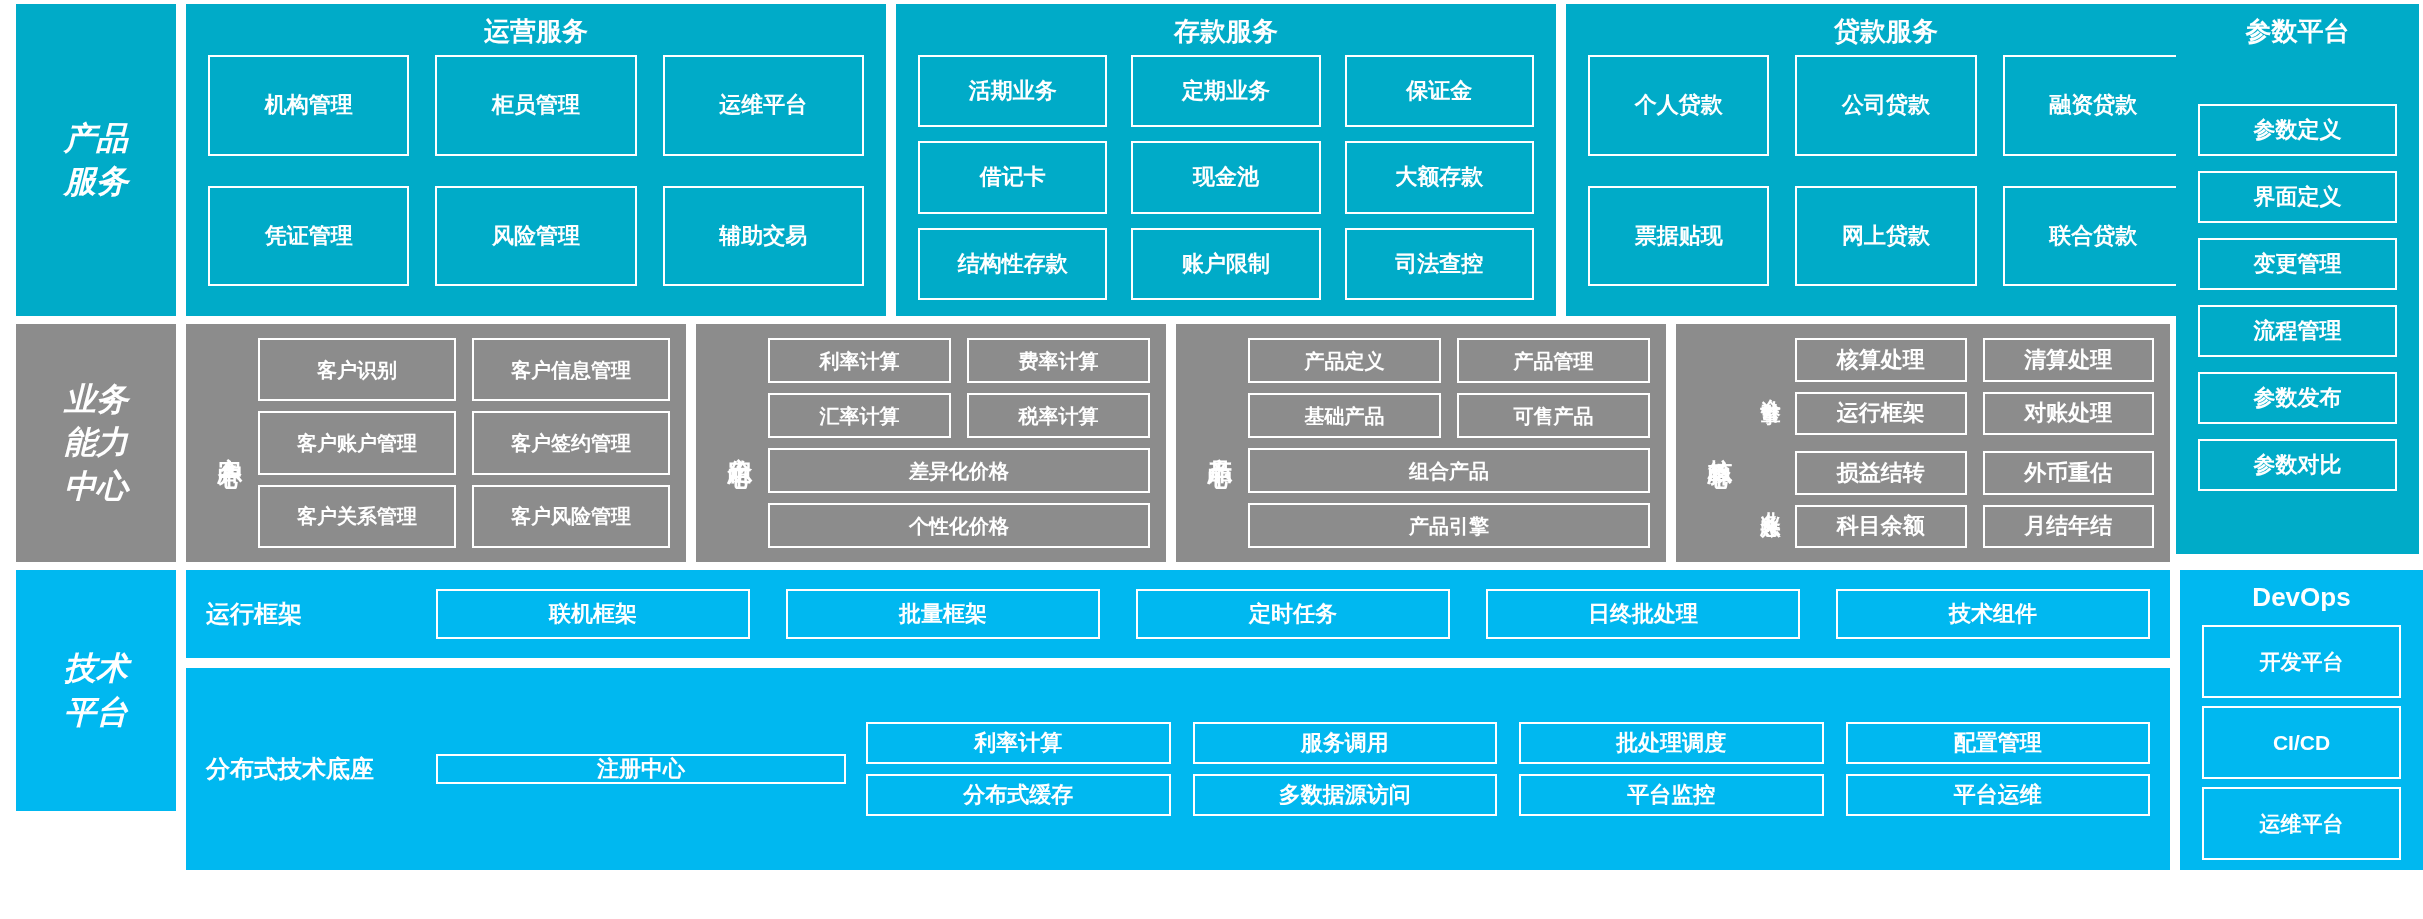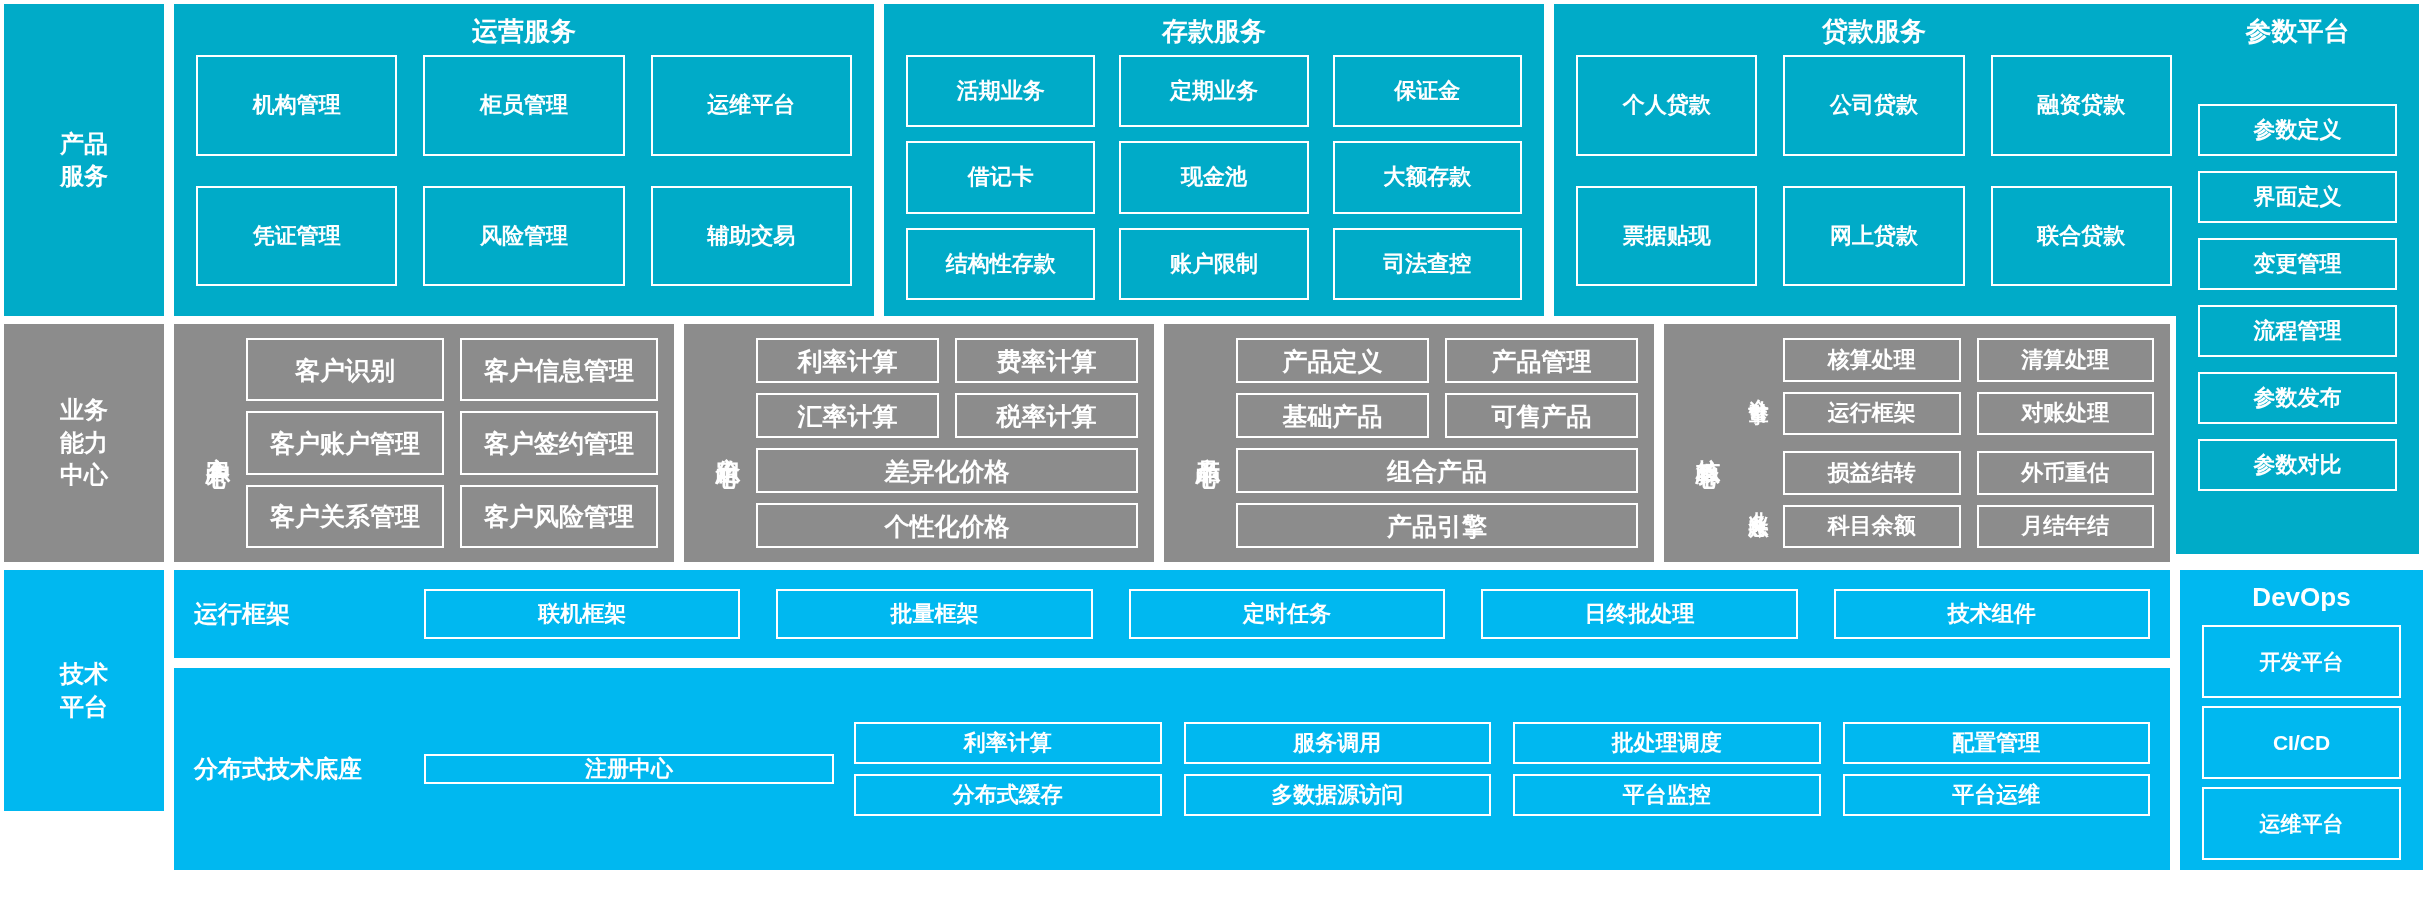--- a/index.html
+++ b/index.html
@@ -20,23 +20,24 @@
   
   .teal  { background: #00abc8; }
   .teal2 { background: #00b8f0; }
   .grey  { background: #8c8c8c; }
 
   .band { display: flex; gap: 10px; width: 100%; }
 
   .side-label {
     width: 160px; flex: 0 0 160px;
     display: flex; align-items: center; justify-content: center;
-    color: #fff; font-weight: bold; font-size: 24px;
+    color: #fff; font-weight: bold; font-size: 32px;
     line-height: 1.35; text-align: center;
-    margin-left: 4px;
+    margin-left: 16px;
+    font-style: italic;
   }
 
   .cell {
     border: 2px solid #ffffff;
     color: #ffffff;
     display: flex; align-items: center; justify-content: center;
     font-size: 22px; font-weight: bold;
     text-align: center;
     line-height: 1.2;
   }
@@ -75,21 +76,21 @@
   .center-box { display: flex; align-items: stretch; padding: 14px 16px; }
   .vlabel {
     writing-mode: vertical-rl;
     color: #fff; font-size: 24px; font-weight: bold;
     letter-spacing: 2px;
     display: flex; align-items: center; justify-content: center;
     padding: 0 12px;
     white-space: nowrap;
   }
   .c-grid { display: grid; flex: 1; gap: 10px 16px; }
-  .c-grid .cell { font-size: 25px; }
+  .c-grid .cell { font-size: 20px; }
 
   .c-cust  { flex: 0 0 500px; }
   .c-price { flex: 0 0 470px; }
   .c-prod  { flex: 0 0 490px; }
   .c-acct  { flex: 1; }
 
   .cust-grid  { grid-template-columns: repeat(2, 1fr); grid-template-rows: repeat(3, 1fr); }
   .price-grid { grid-template-columns: repeat(2, 1fr); grid-template-rows: repeat(4, 1fr); }
   .price-grid .span2, .prod-grid .span2 { grid-column: 1 / -1; text-align: center; }
   .prod-grid  { grid-template-columns: repeat(2, 1fr); grid-template-rows: repeat(4, 1fr); }

